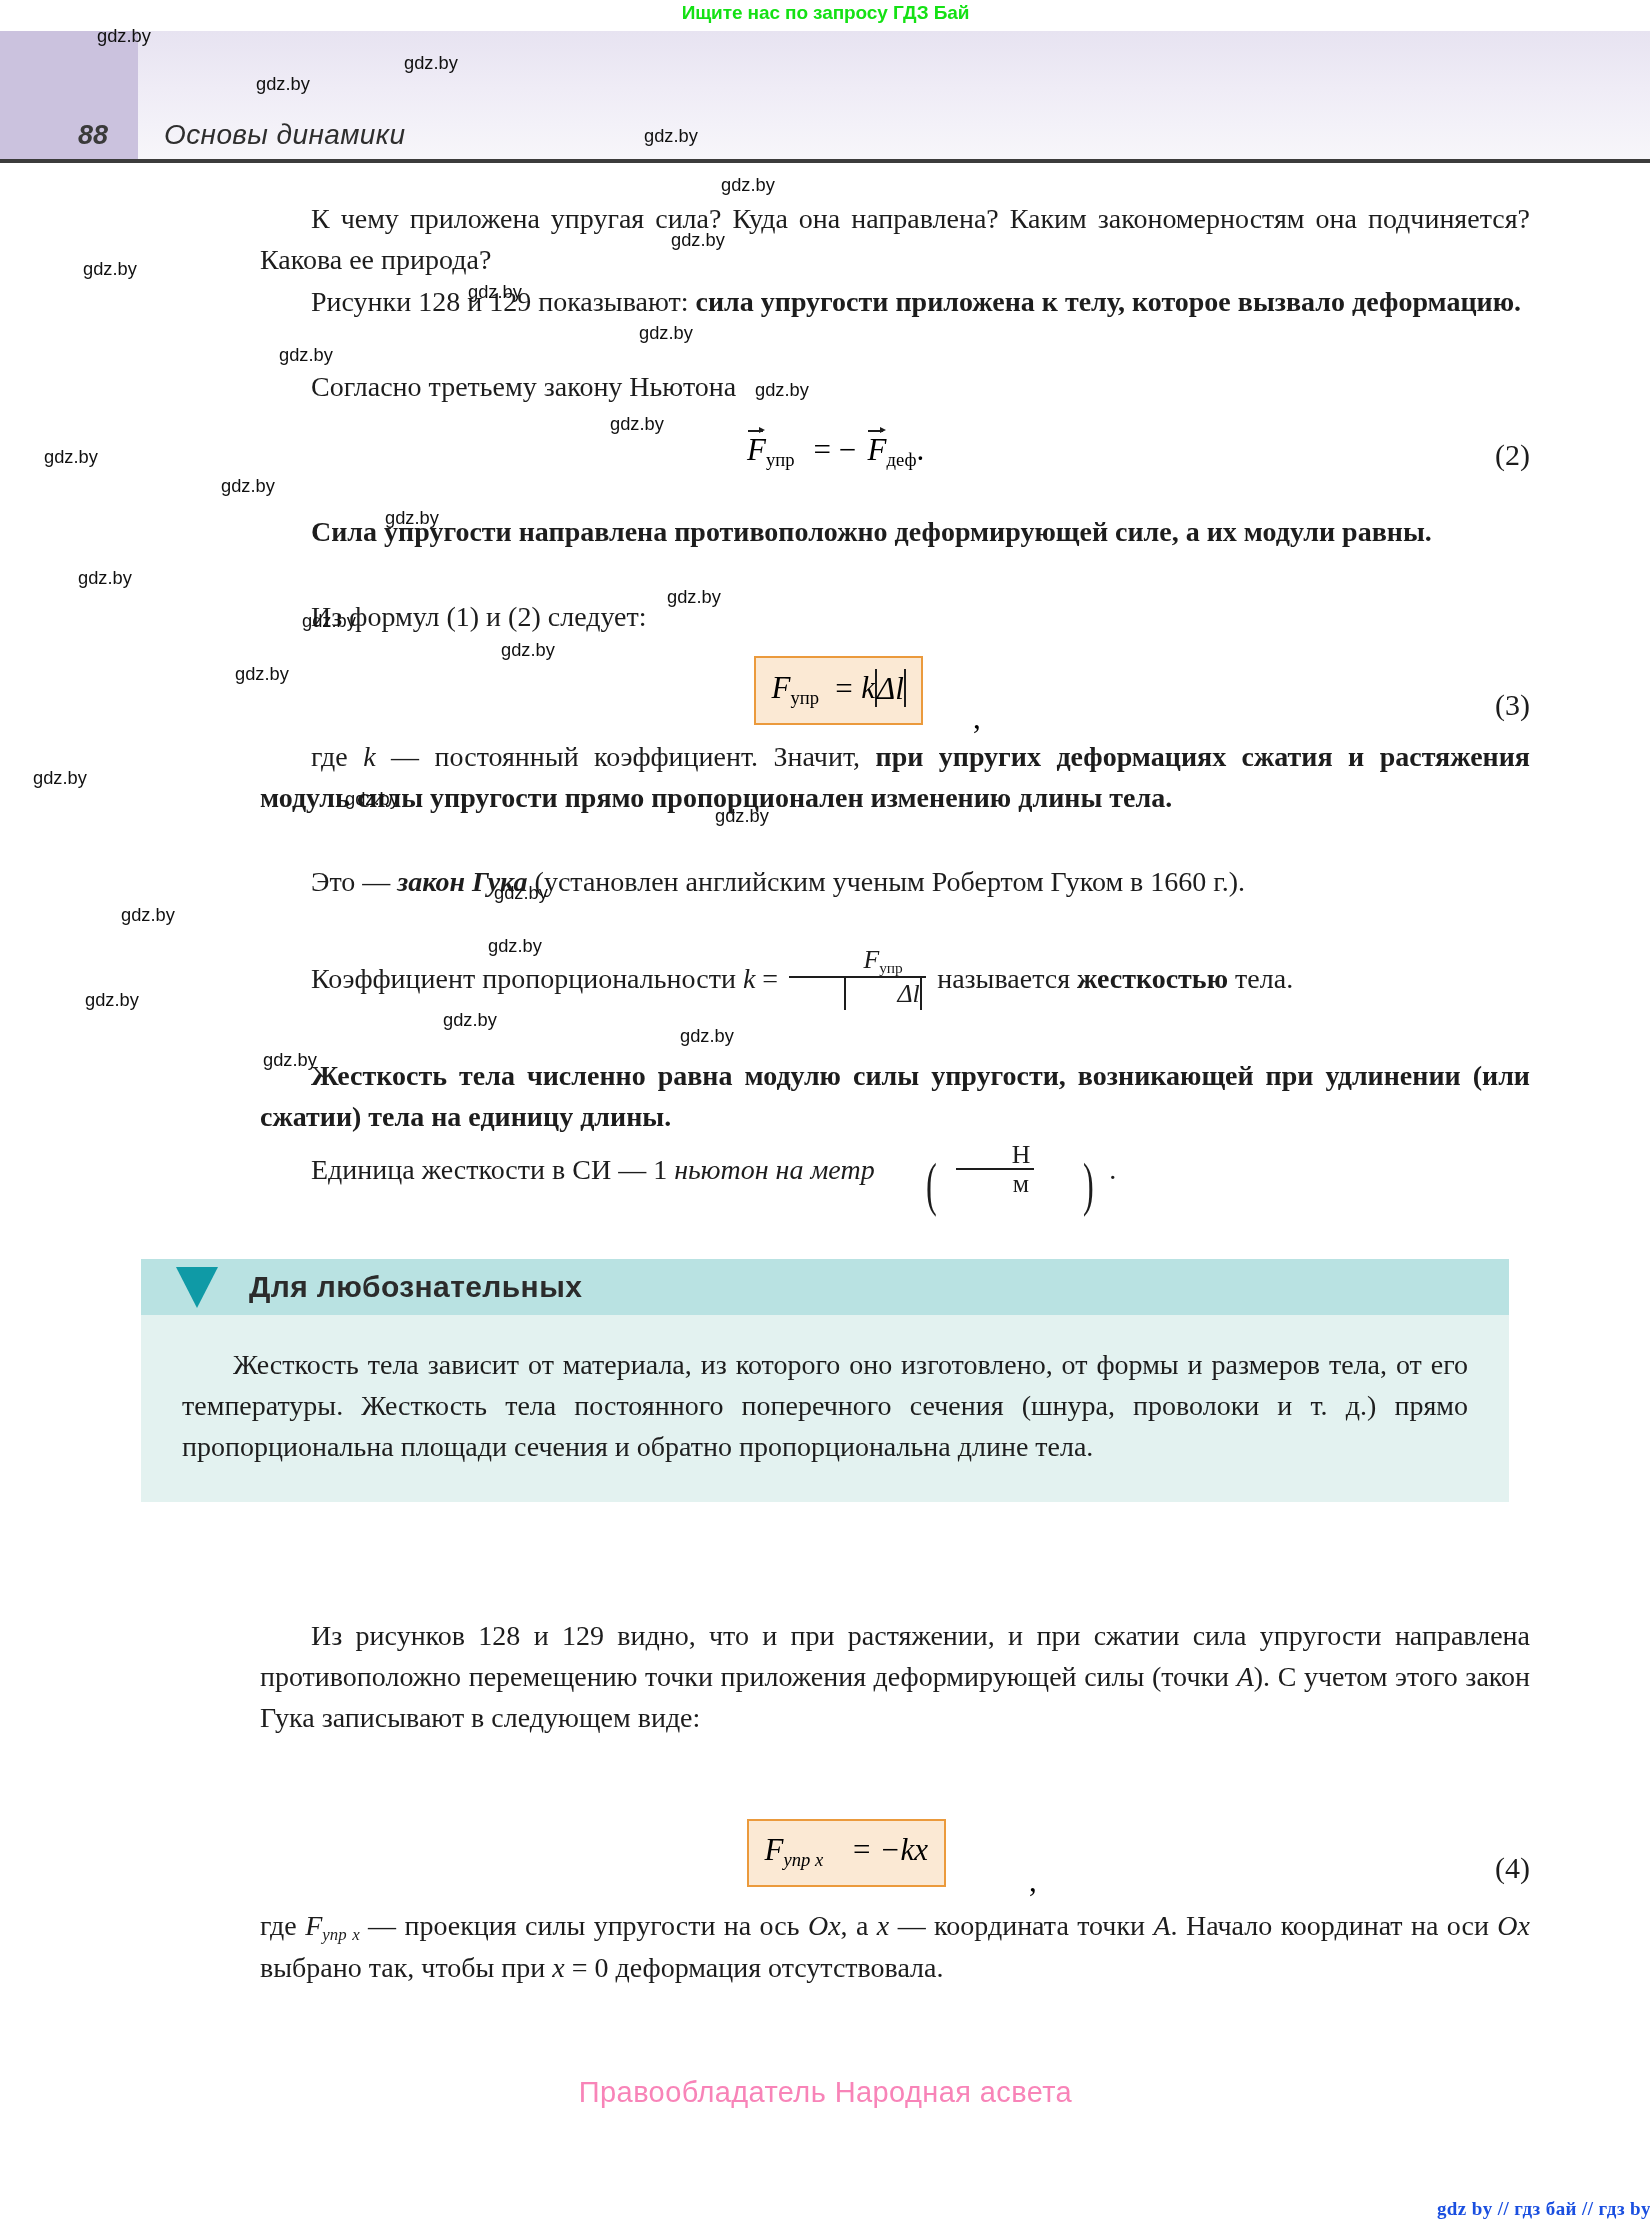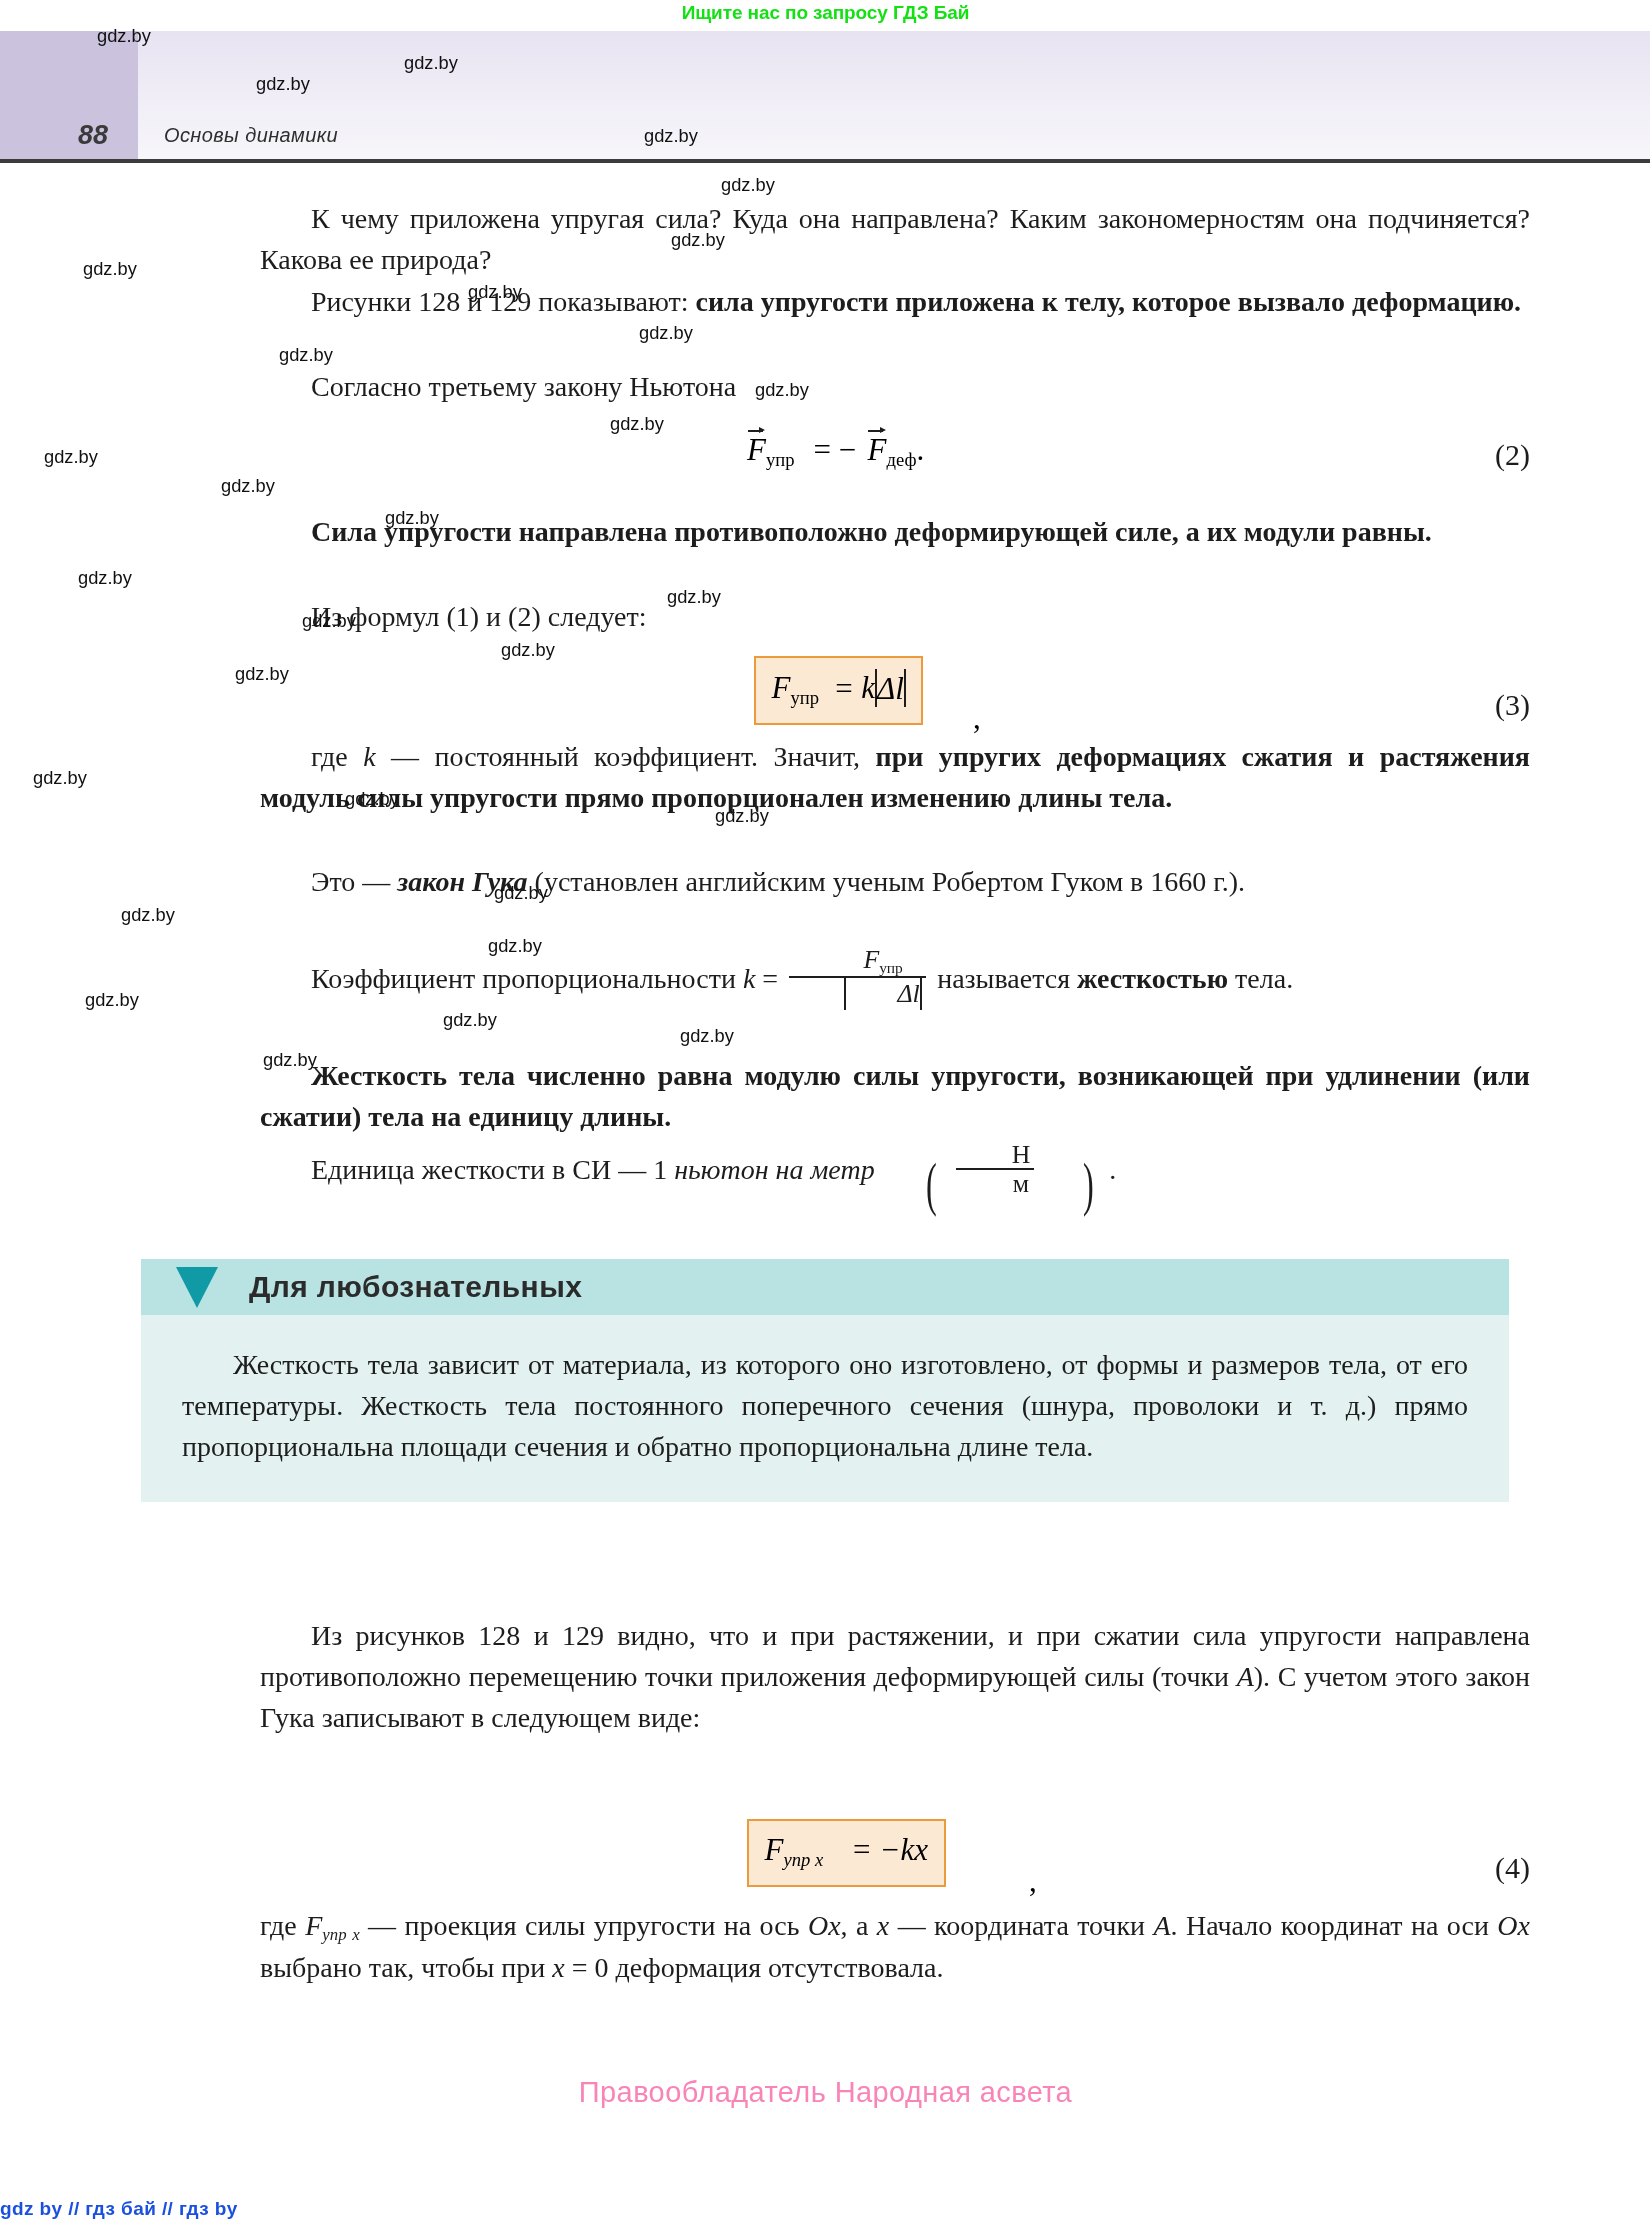--- a/index.html
+++ b/index.html
@@ -57,21 +57,21 @@
     color: #3a3a3a;
     text-align: right;
   }
   #header-title {
     position: absolute;
     left: 164px;
     top: 104px;
     transform: translateY(-50%);
     font-family: "Liberation Sans", sans-serif;
     font-style: italic;
-    font-size: 20px;
+    font-size: 28px;
     color: #2e2e2e;
     letter-spacing: 0.4px;
   }
   #header-rule {
     position: absolute;
     top: 159px; left: 0;
     width: 1651px;
     height: 3.5px;
     background: #3c3c3c;
   }
@@ -237,22 +237,22 @@
     font-family: "Liberation Sans", sans-serif;
     font-size: 29px;
     color: #f884b8;
     letter-spacing: 0.4px;
   }
   #footer-links {
     position: absolute;
     top: 2198px;
     left: 0;
     width: 1651px;
-    text-align: left;
-    font-family: Liberation Sans, sans-serif;
+    text-align: right;
+    font-family: Liberation Serif, serif;
     font-weight: 700;
     font-size: 19px;
     color: #1a4fe0;
     letter-spacing: 0.4px;
   }
 
   
   .wm {
     position: absolute;
     font-family: "Liberation Sans", sans-serif;

